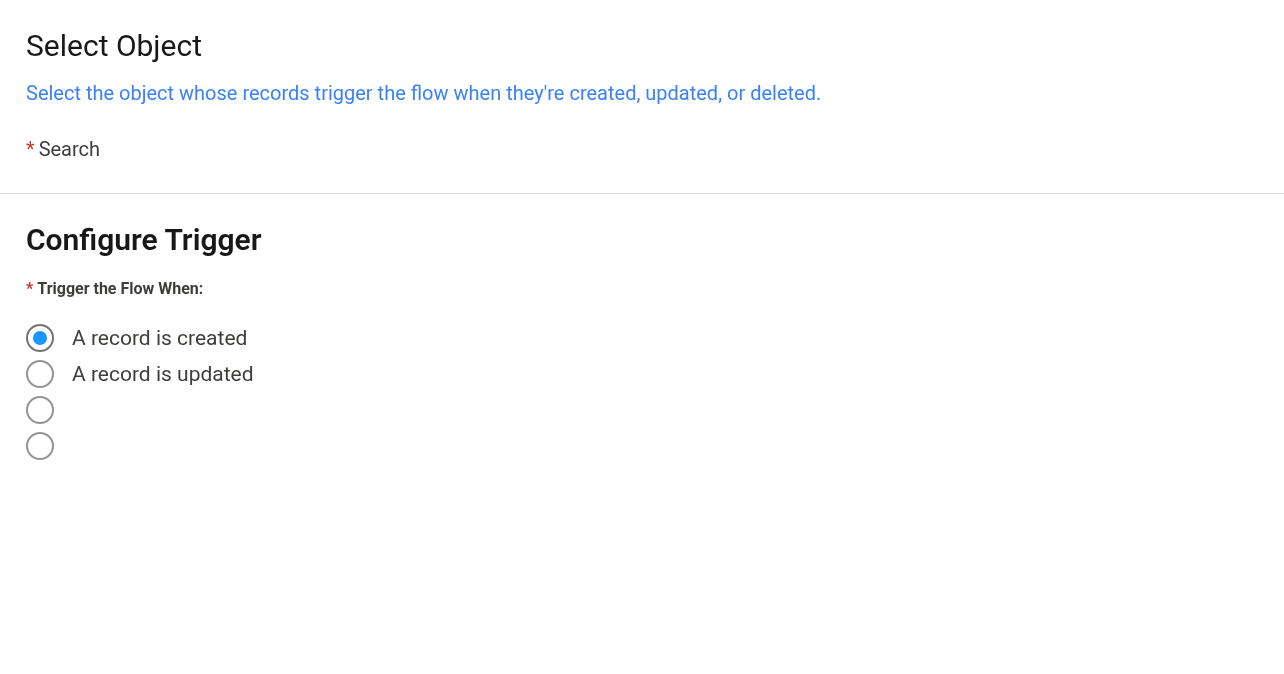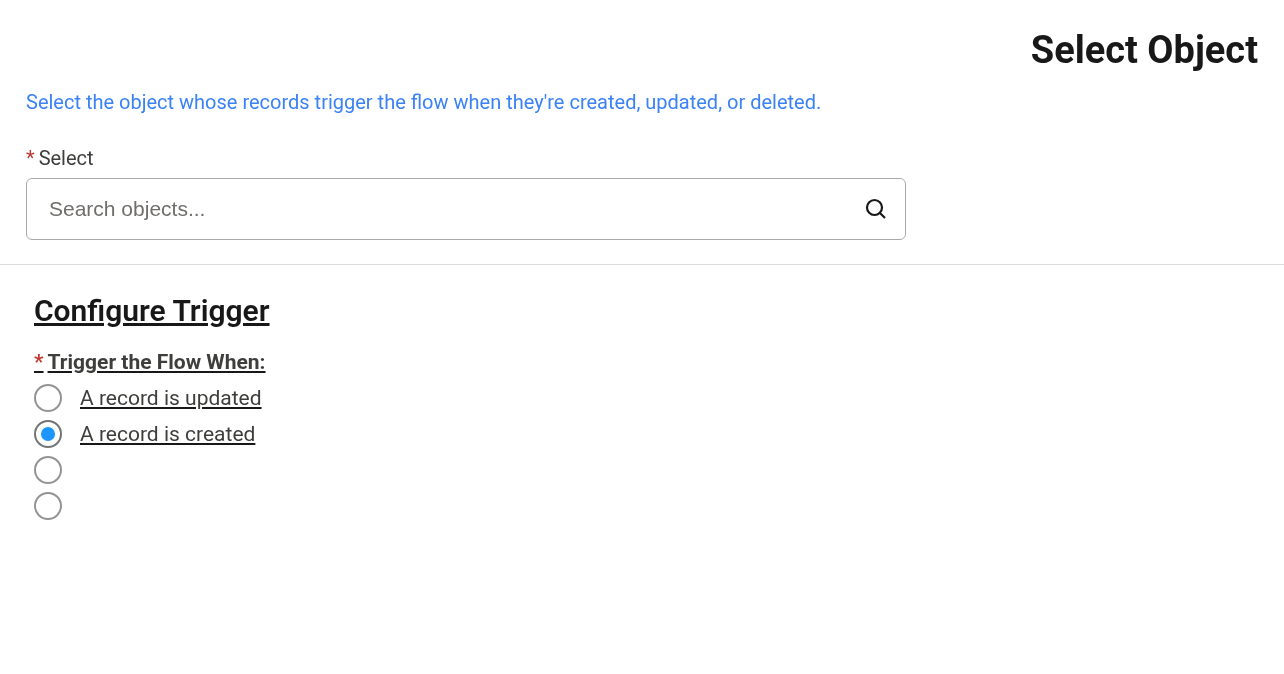--- a/index.html
+++ b/index.html
@@ -11,25 +11,24 @@
       font-family: -apple-system, BlinkMacSystemFont, "Segoe UI", Roboto, Helvetica, Arial, sans-serif;
       background: #ffffff;
       color: #181818;
       width: 1284px;
       height: 674px;
     }
     .section {
       padding: 28px 26px 24px 26px;
     }
     .section-title {
-      font-size: 38px;
-      font-weight: 700;
+      font-size: 30px;
+      font-weight: 400;
       color: #181818;
       margin-bottom: 14px;
-      text-align: right;
     }
     .section-desc {
       font-size: 20px;
       line-height: 1.6;
       color: #3b82f6;
       max-width: 820px;
       margin-bottom: 28px;
     }
     .field-label {
       font-size: 20px;
@@ -74,34 +73,33 @@
       stroke: #181818;
       stroke-width: 2.2;
       fill: none;
     }
     .divider {
       border: none;
       border-top: 1px solid #dddbda;
       margin: 0;
     }
     .trigger-section {
-      padding: 28px 34px;
-      text-decoration: underline;
+      padding: 28px 26px;
     }
     .trigger-title {
       font-size: 30px;
       font-weight: 600;
       color: #181818;
       margin-bottom: 22px;
     }
     .trigger-label {
-      font-size: 21px;
+      font-size: 16px;
       color: #3e3e3c;
       font-weight: 700;
-      margin-bottom: 10px;
+      margin-bottom: 26px;
     }
     .radio-list {
       display: flex;
       flex-direction: column;
       gap: 8px;
     }
     .radio-item {
       display: flex;
       align-items: center;
       gap: 18px;
@@ -132,54 +130,45 @@
     }
   </style>
 </head>
 <body>
 
 <div class="section">
   <h2 class="section-title">Select Object</h2>
   <p class="section-desc">Select the object whose records trigger the flow when they're created, updated, or deleted.</p>
 
   <div class="field-label">
-    <span class="required-star">*</span><span>Select</span>
+    <span class="required-star">*</span><span>Search</span>
   </div>
 
-  <div class="search-wrap">
-    <input type="text" class="search-input" placeholder="Search objects..." style="">
-    <span class="search-icon-wrap">
-      <svg viewBox="0 0 24 24">
-        <circle cx="10.5" cy="10.5" r="7.5"></circle>
-        <line x1="21" y1="21" x2="16" y2="16"></line>
-      </svg>
-    </span>
-  </div>
 </div>
 
 <hr class="divider">
 
 <div class="trigger-section">
   <h2 class="trigger-title">Configure Trigger</h2>
 
   <div class="trigger-label">
     <span class="required-star">*</span><span>Trigger the Flow When:</span>
   </div>
 
   <div class="radio-list">
     <label class="radio-item">
-      <span class="radio-circle"></span>
-      <span class="radio-text">A record is updated</span>
-    </label>
-
-    <label class="radio-item">
       <span class="radio-circle selected">
         <span class="radio-dot"></span>
       </span>
       <span class="radio-text">A record is created</span>
+    </label>
+
+    <label class="radio-item">
+      <span class="radio-circle"></span>
+      <span class="radio-text">A record is updated</span>
     </label>
 
     <label class="radio-item">
       <span class="radio-circle"></span>
     </label>
 
     <label class="radio-item">
       <span class="radio-circle"></span>
     </label>
   </div>

